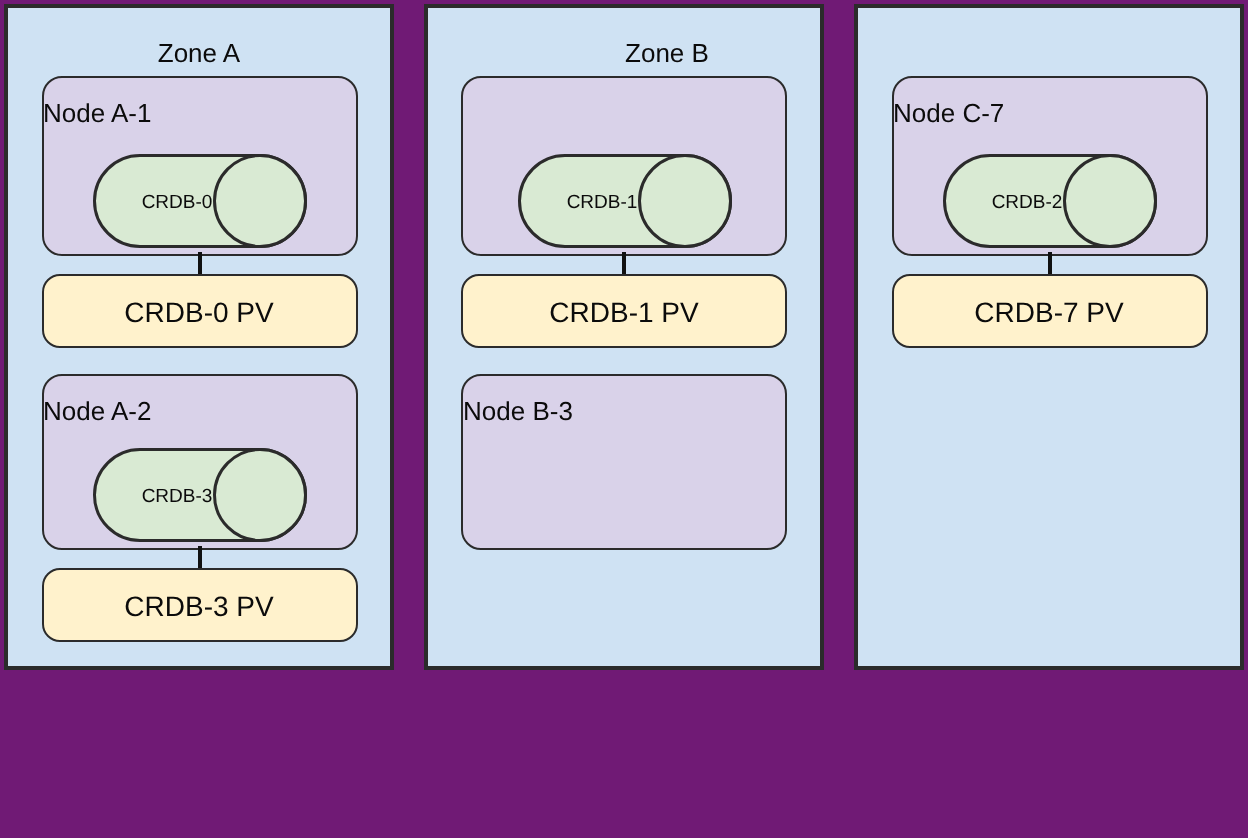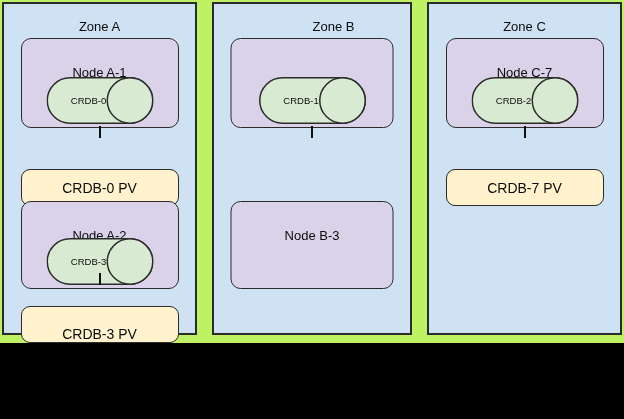--- a/index.html
+++ b/index.html
@@ -1,37 +1,37 @@
 <!DOCTYPE html>
 <html><head>
 <meta charset="utf-8">
 <style>
   html,body{margin:0;padding:0;background:#000;}
-  .canvas{position:relative;width:624px;height:343px;background:#bef264;overflow:hidden;
+  .canvas{position:relative;width:624px;height:419px;background:#701a75;overflow:hidden;
           font-family:"Liberation Sans","DejaVu Sans",sans-serif;color:#0b0b0b;}
   .zone{position:absolute;top:2px;height:333px;background:#cfe2f3;
         border:2px solid #2b2b2b;box-sizing:border-box;}
   .zone-label{margin-top:16px;text-align:center;font-size:13px;line-height:14px;}
   .node{position:absolute;left:50%;transform:translateX(-50%);
         width:calc(100% - 33px);background:#d9d2e9;border:1.5px solid #2b2b2b;
         border-radius:10px;box-sizing:border-box;}
   .node.r1{top:34px;height:90px;}
-  .node.r2{top:197px;height:88px;}
-  .node-label{margin-top:27px;text-align:center;font-size:13px;line-height:14px;}
+  .node.r2{top:183px;height:88px;}
+  .node-label{margin-top:11px;text-align:left;font-size:13px;line-height:14px;}
   .pod{position:absolute;left:50%;top:38px;transform:translateX(-50%);}
   .r2 .pod{top:36px;}
   .connector{position:absolute;left:50%;margin-left:-1px;width:2px;background:#111;}
   .connector.c1{top:122px;height:12px;}
   .connector.c2{top:269px;height:12px;}
   .pv{position:absolute;left:50%;transform:translateX(-50%);
       width:calc(100% - 33px);height:37px;background:#fff2cc;border:1.5px solid #2b2b2b;
       border-radius:9px;box-sizing:border-box;
-      display:flex;align-items:center;justify-content:center;font-size:14px;margin-top:32px;}
+      display:flex;align-items:center;justify-content:center;font-size:14px;}
   .pv.p1{top:133px;}
-  .pv.p2{top:270px;align-items:flex-end;}
+  .pv.p2{top:280px;}
   .pod-cap{fill:#d9ead3;stroke:#2b2b2b;stroke-width:1.5;}
   .pod-text{font-family:"Liberation Sans","DejaVu Sans",sans-serif;font-size:9.5px;fill:#0b0b0b;}
 </style>
 </head>
 <body>
 
 <div class="canvas">
 
   <div class="zone" style="left:2px;width:195px;">
     <div class="zone-label">Zone A</div>
@@ -67,28 +67,30 @@
     <div class="zone-label">Zone B</div>
 
     <div class="node r1">
       <svg class="pod" width="107" height="47" viewBox="0 0 107 47">
         <rect class="pod-cap" x="0.75" y="0.75" width="105.5" height="45.5" rx="22.75" ry="22.75"></rect>
         <circle class="pod-cap" cx="83.5" cy="23.5" r="22.75"></circle>
         <text class="pod-text" x="42" y="27" text-anchor="middle">CRDB-1</text>
       </svg>
     </div>
     <div class="connector c1"></div>
+    <div class="pv p1">
+      <span>CRDB-1 PV</span>
+    </div>
 
     <div class="node r2">
       <div class="node-label">Node B-3</div>
     </div>
   </div>
 
   <div class="zone" style="left:427px;width:195px;">
-    <div class="zone-label">Zone C</div>
 
     <div class="node r1">
       <div class="node-label">Node C-7</div>
       <svg class="pod" width="107" height="47" viewBox="0 0 107 47">
         <rect class="pod-cap" x="0.75" y="0.75" width="105.5" height="45.5" rx="22.75" ry="22.75"></rect>
         <circle class="pod-cap" cx="83.5" cy="23.5" r="22.75"></circle>
         <text class="pod-text" x="42" y="27" text-anchor="middle">CRDB-2</text>
       </svg>
     </div>
     <div class="connector c1"></div>

